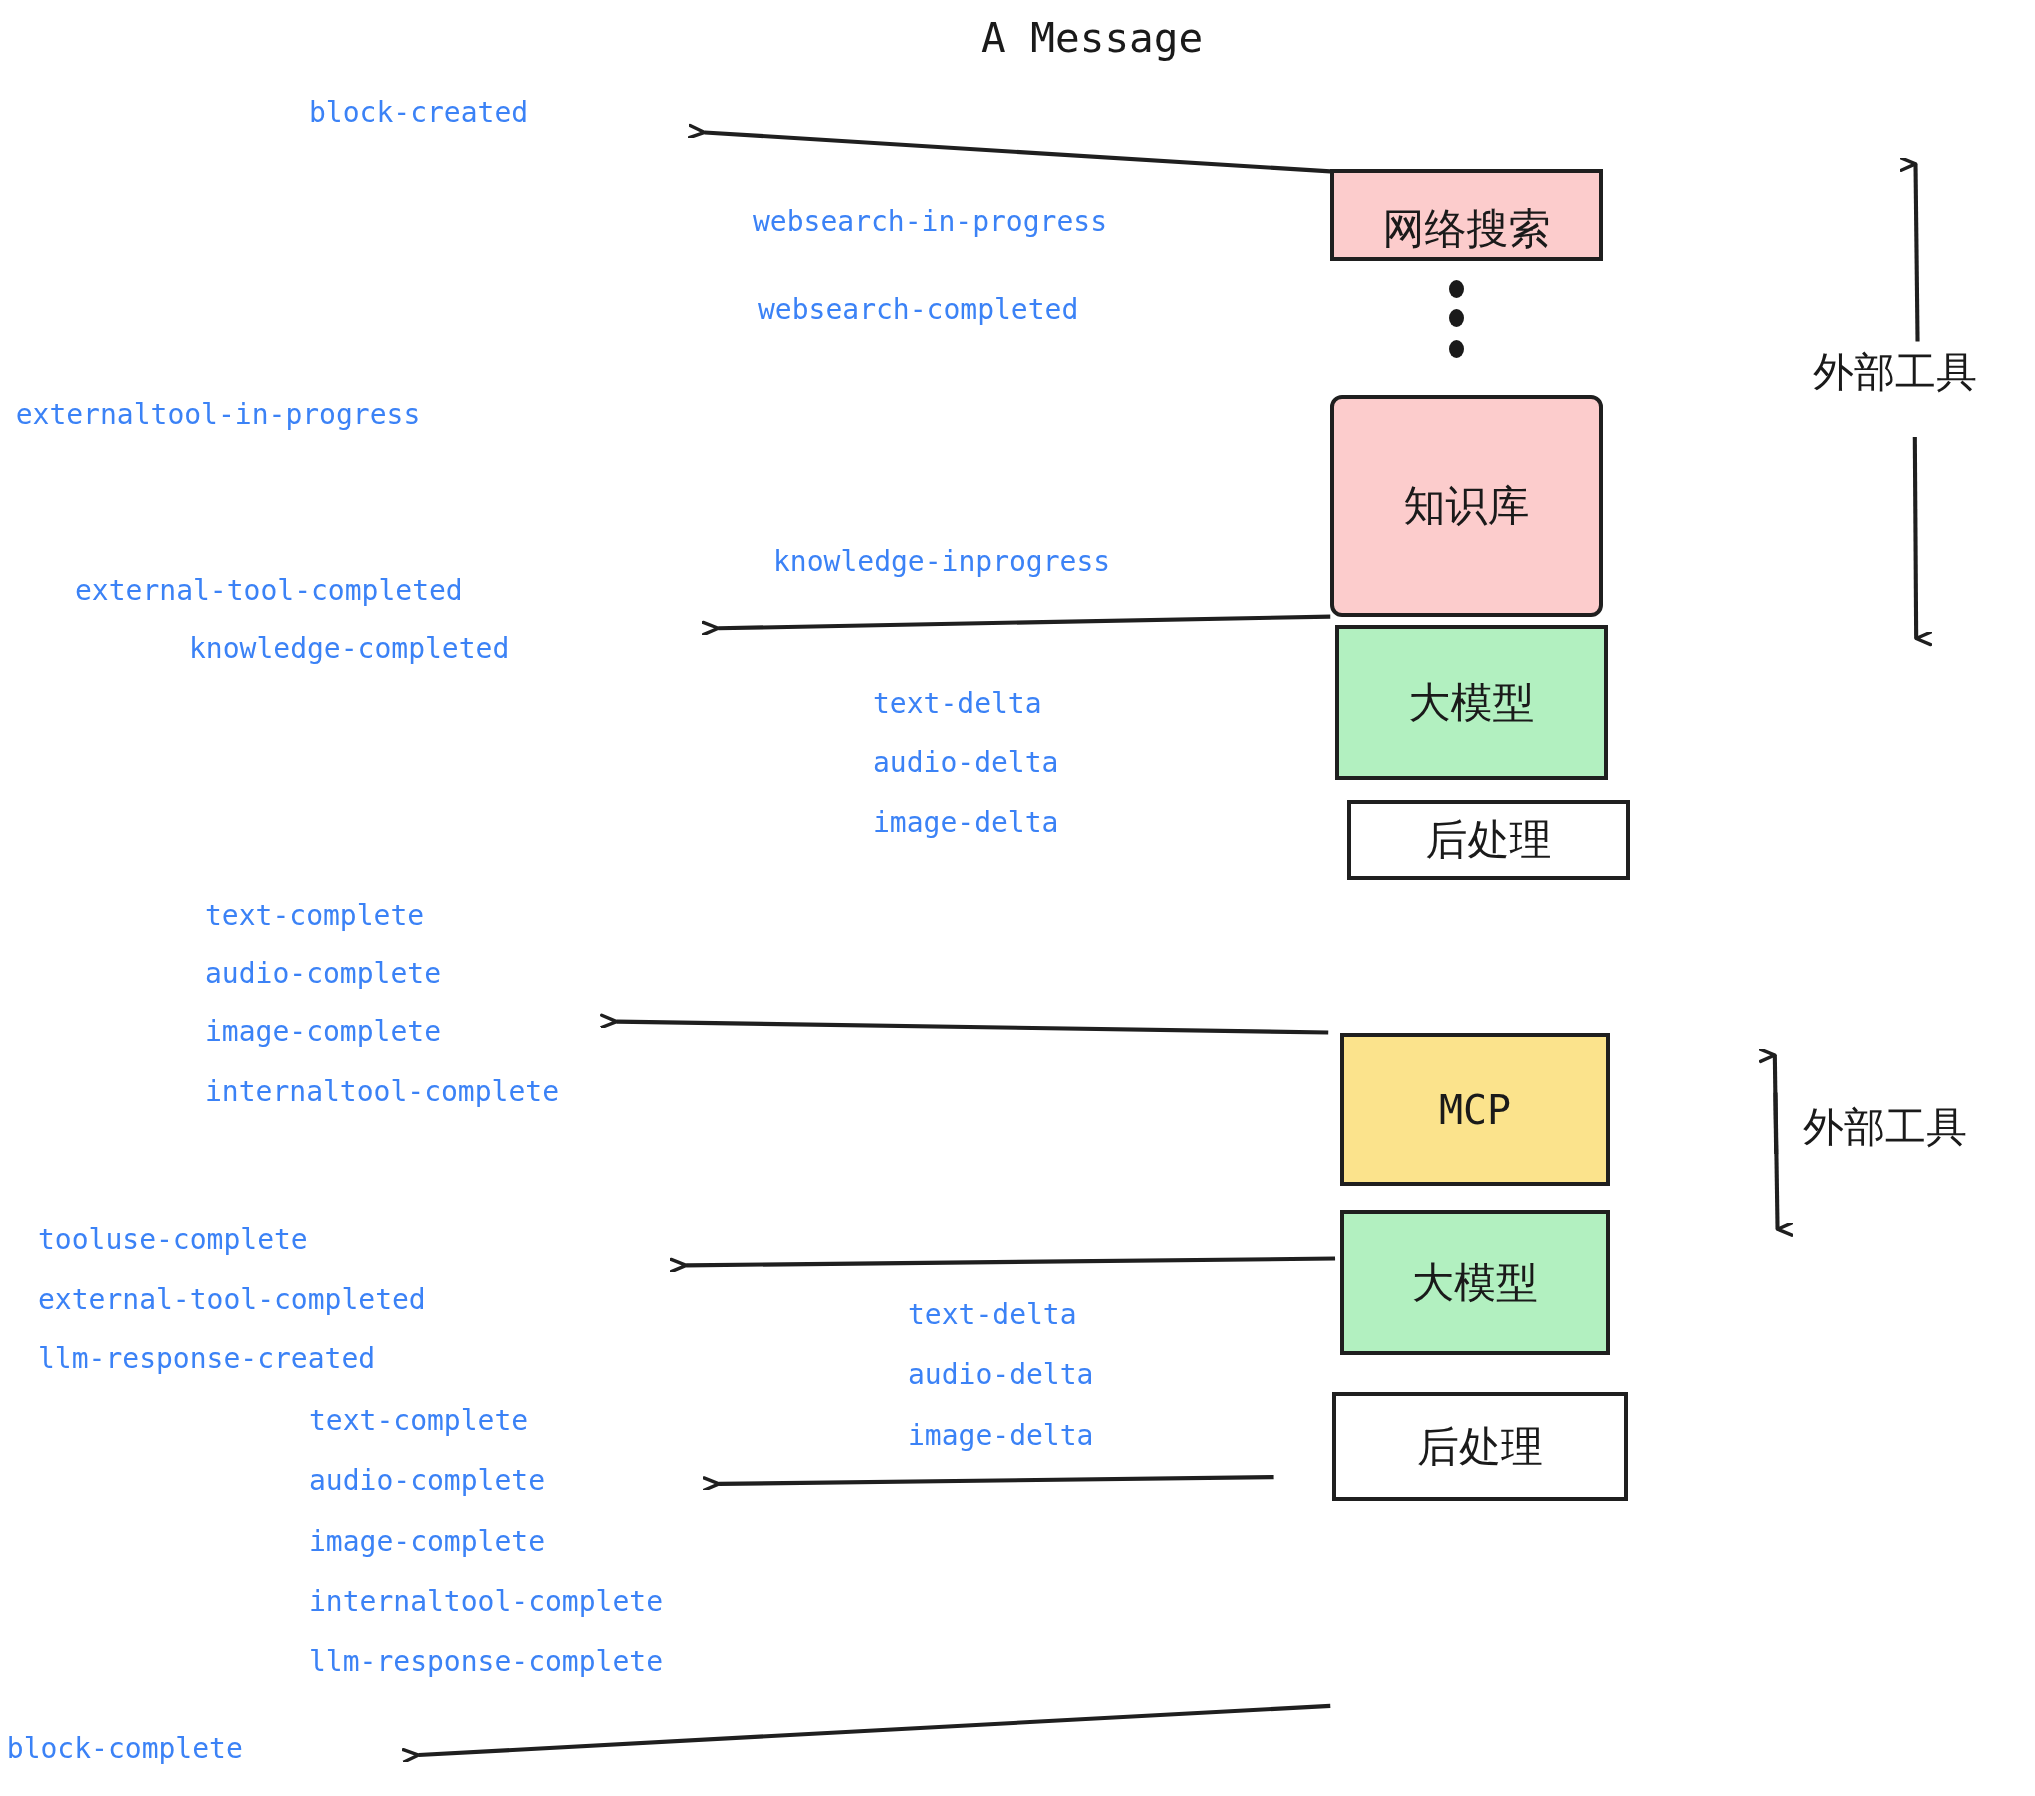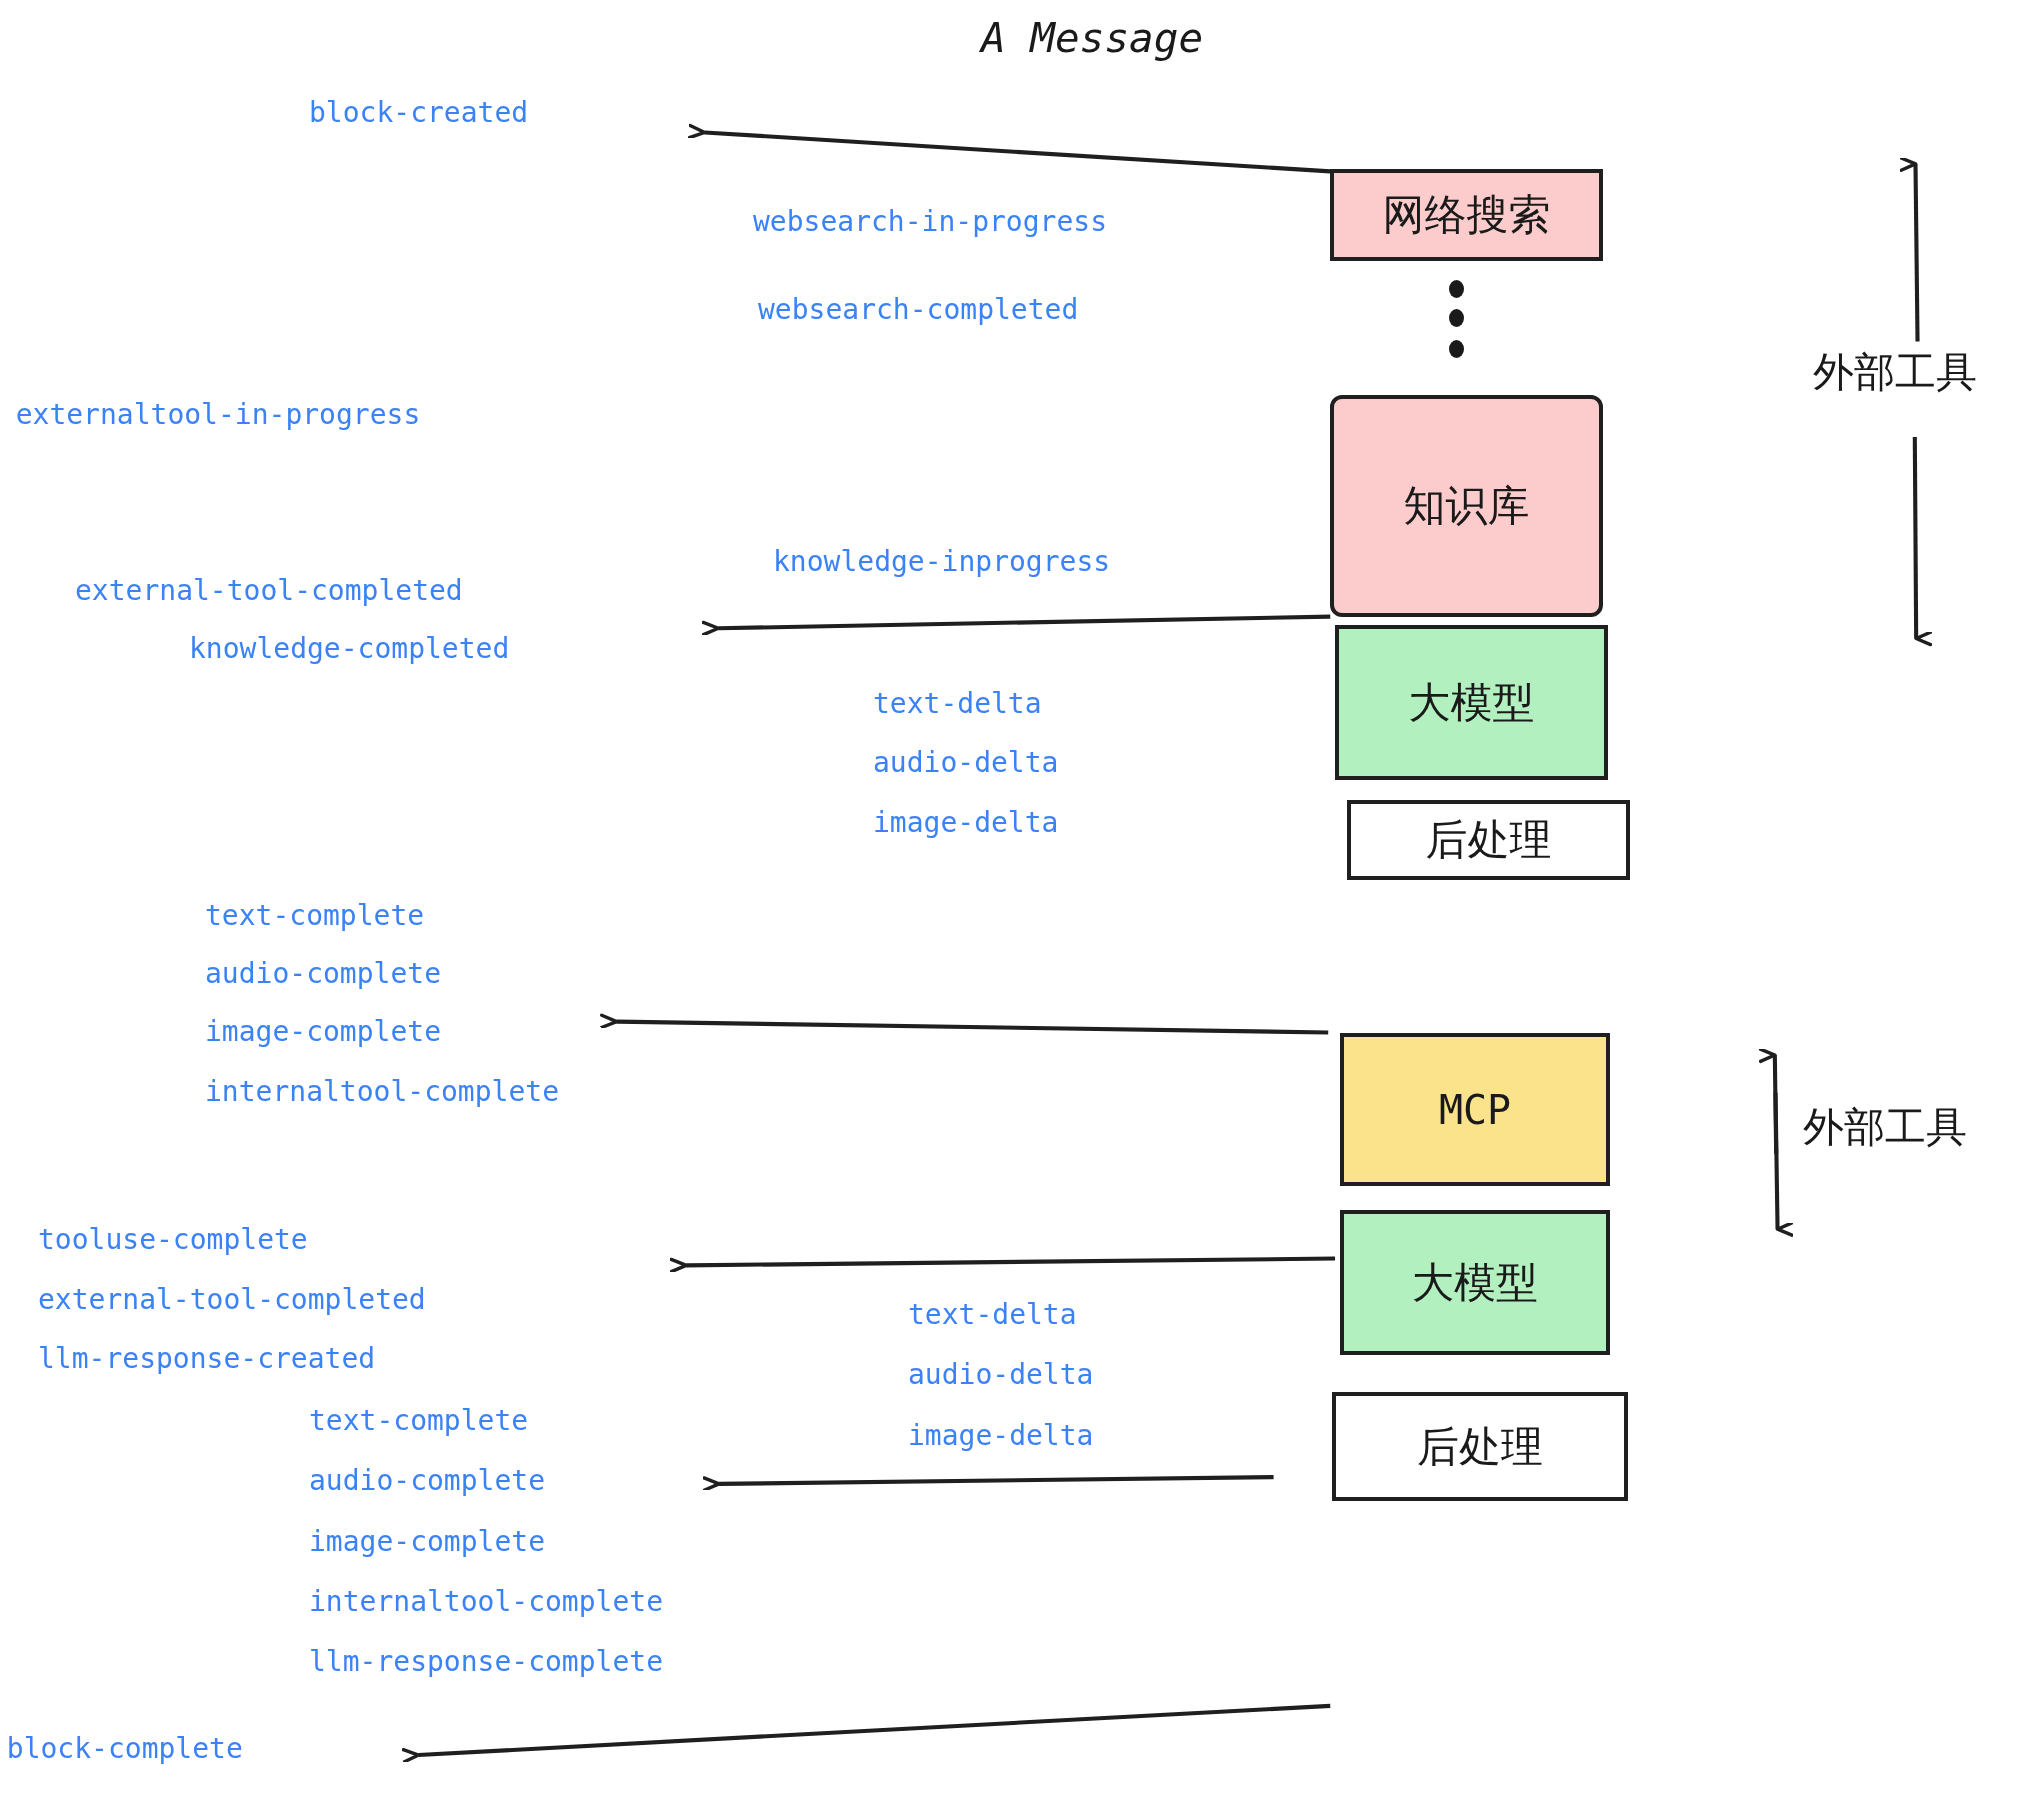--- a/index.html
+++ b/index.html
@@ -84,23 +84,23 @@
       <path d="M2805,240 L2808,500" fill="none" stroke="#1f1f1f" stroke-width="6" marker-start="url(#ah-up)"></path>
       <path d="M2804,640 L2806,935" fill="none" stroke="#1f1f1f" stroke-width="6" marker-end="url(#ah-down)"></path>
     </g>
 
     <g>
       <path d="M2599,1545 L2601,1690" fill="none" stroke="#1f1f1f" stroke-width="6" marker-start="url(#ah-up)"></path>
       <path d="M2600,1600 L2603,1800" fill="none" stroke="#1f1f1f" stroke-width="6" marker-end="url(#ah-down)"></path>
     </g>
   </svg>
 
-  <div class="title" style="left:981px; top:13.7px;font-style:italic;">A Message</div>
+  <div class="title" style="left:981px; top:13.7px;">A Message</div>
 
-  <div class="box" style="left:1330px; top:169px; width:273px; height:92px; background:#fccccc;">
+  <div class="box" style="left:1330px; top:169px; width:273px; height:92px; background:#fccccc;align-items:flex-end;">
     <span>网络搜索</span>
   </div>
 
   <div class="dot" style="left:1449px; top:280px;"></div>
   <div class="dot" style="left:1449px; top:309px;"></div>
   <div class="dot" style="left:1449px; top:340px;"></div>
 
   <div class="box" style="left:1330px; top:395px; width:273px; height:222px; background:#fccccc;border-radius:12px;">
     <span>知识库</span>
   </div>

